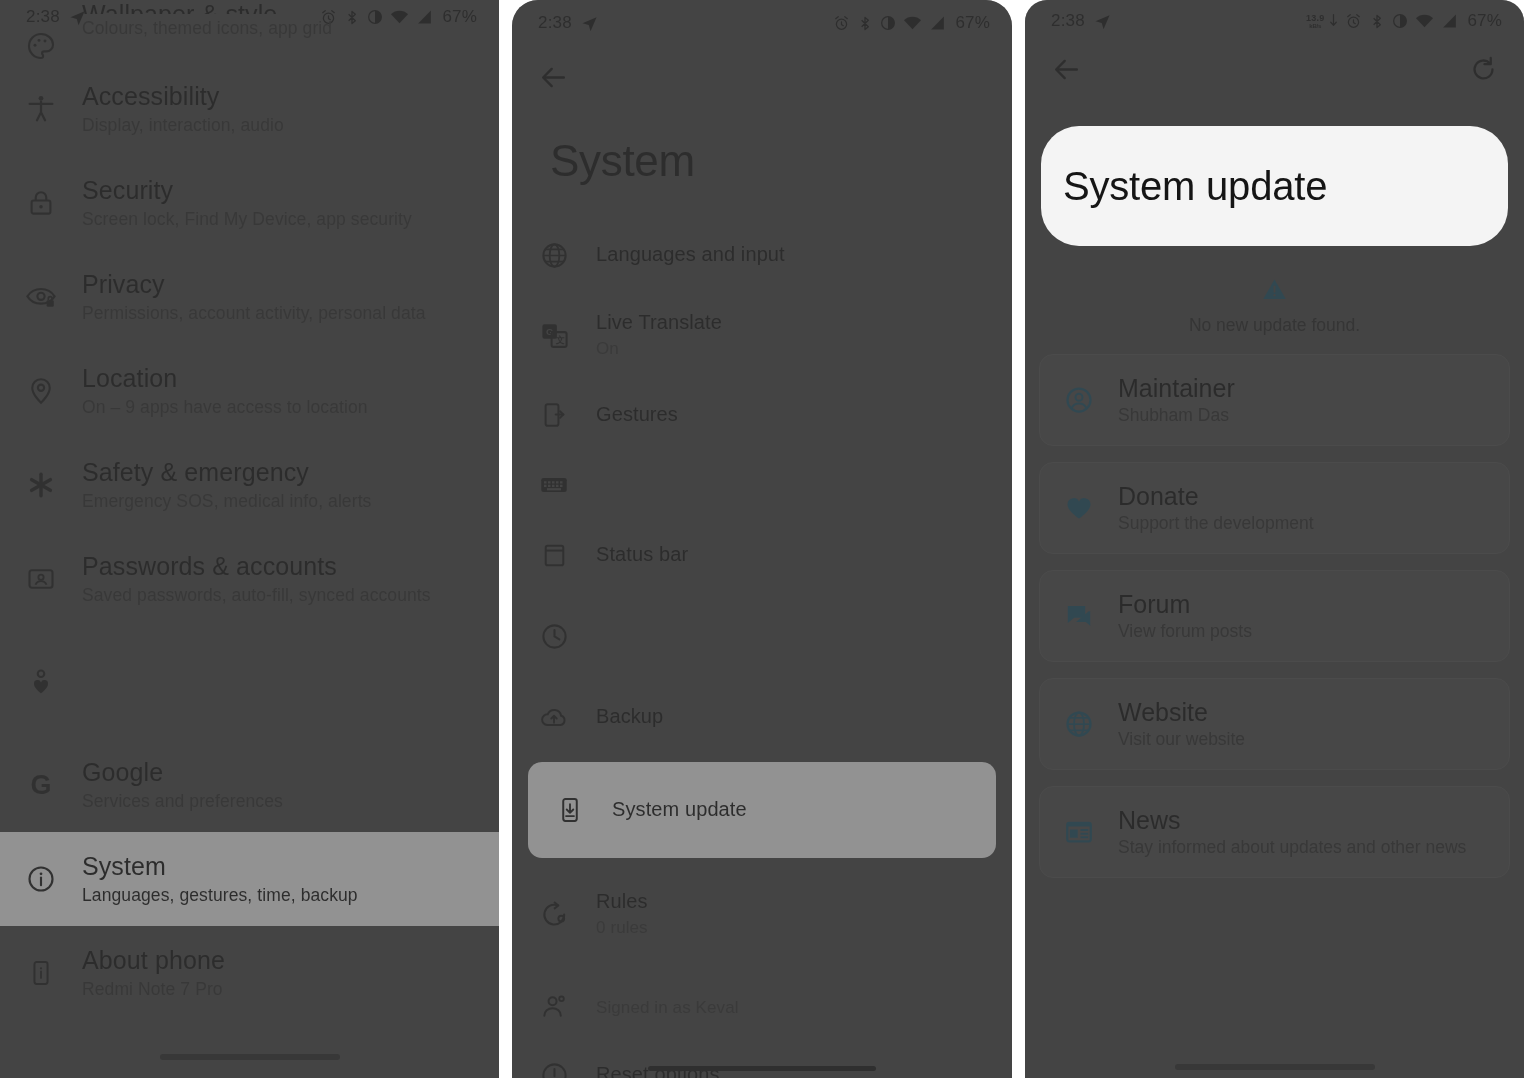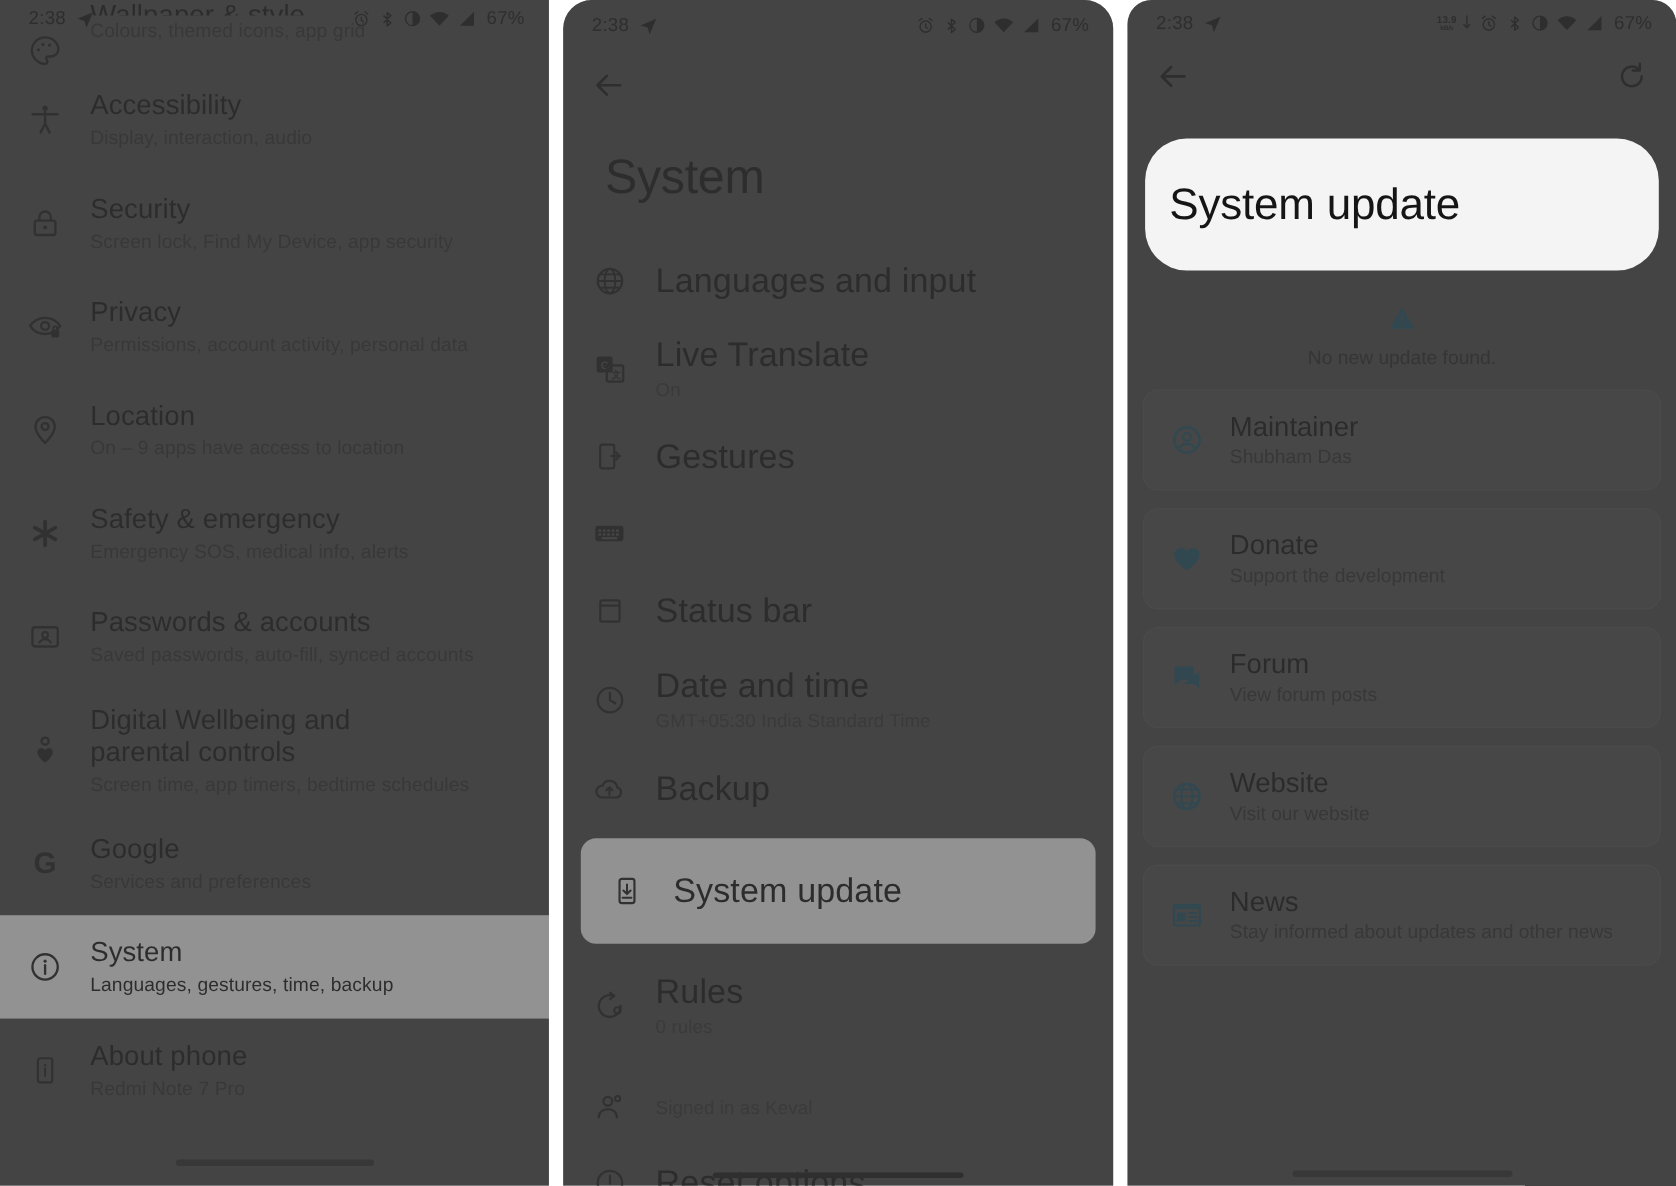--- a/index.html
+++ b/index.html
@@ -55,21 +55,21 @@
   #panel-1 .scroll{margin-top:-6px;}
   #panel-1 .row{min-height:94px;}
   #panel-1 .row.two-line-title .title{line-height:1.16;}
 
   
   .backbar{position:relative;z-index:5;height:74px;display:flex;align-items:center;padding:0 26px;}
   .backbar.spread{justify-content:space-between;}
   .bigtitle{font-size:44px;color:#121212;padding:22px 26px 34px 38px;letter-spacing:-0.3px;position:relative;z-index:5;}
   #panel-2 .row{min-height:70px;}
   #panel-2 .row .icon{width:84px;min-width:84px;}
-  #panel-2 .row .title{font-size:31px;}
+  #panel-2 .row .title{font-size:20px;}
   #panel-2 .row .sub{font-size:17px;color:#303030;}
   #panel-2 .nav-pill{position:absolute;bottom:7px;left:50%;transform:translateX(-50%);
       width:228px;height:5px;border-radius:3px;background:#181818;z-index:30;}
 
   
   #panel-3 .hero{
     position:relative;z-index:60;margin:26px 16px 0 16px;background:#f4f4f4;
     border-radius:38px;height:120px;display:flex;align-items:center;padding:0 22px;
     box-sizing:border-box;
   }
@@ -243,24 +243,20 @@
         </div>
       </div>
 
       <div class="row two-line-title" style="min-height:112px;">
         <div class="icon">
           <svg class="ic" width="30" height="30" viewBox="0 0 24 24">
               <circle cx="12" cy="5.4" r="2.6" fill="none" stroke="#1c1c1c" stroke-width="1.7"></circle>
               <path d="M12 21s-5.6-3.9-5.6-7.4A2.9 2.9 0 0 1 12 12.3a2.9 2.9 0 0 1 5.6 1.3C17.6 17.1 12 21 12 21z" fill="#1c1c1c"></path>
             </svg>
         </div>
-        <div class="txt">
-          <div class="title" style="max-width:330px;">Digital Wellbeing and parental controls</div>
-          <div class="sub">Screen time, app timers, bedtime schedules</div>
-        </div>
       </div>
 
       <div class="row">
         <div class="icon">
           <svg class="ic" width="34" height="34" viewBox="0 0 24 24">
               <text x="12" y="18" font-family="'Liberation Sans',sans-serif" font-size="19" font-weight="700" fill="#1c1c1c" text-anchor="middle">G</text>
             </svg>
         </div>
         <div class="txt">
           <div class="title">Google</div>
@@ -430,24 +426,20 @@
         </div>
       </div>
 
       <div class="row" style="min-height:92px;">
         <div class="icon">
           <svg class="ic" width="29" height="29" viewBox="0 0 24 24">
               <circle cx="12" cy="12" r="9.2" fill="none" stroke="#1c1c1c" stroke-width="1.7"></circle>
               <path d="M12 6.6V12l4 2.4" fill="none" stroke="#1c1c1c" stroke-width="1.7" stroke-linecap="round"></path>
             </svg>
         </div>
-        <div class="txt">
-          <div class="title">Date and time</div>
-          <div class="sub">GMT+05:30 India Standard Time</div>
-        </div>
       </div>
 
       <div class="row">
         <div class="icon">
           <svg class="ic" width="30" height="30" viewBox="0 0 24 24">
               <path d="M6.6 18.4a4.3 4.3 0 0 1 .4-8.6 5.6 5.6 0 0 1 10.7 1.2 3.8 3.8 0 0 1-.5 7.4z" fill="none" stroke="#1c1c1c" stroke-width="1.6"></path>
               <path d="M12 16.6v-5.4M9.8 13.2 12 11l2.2 2.2" fill="none" stroke="#1c1c1c" stroke-width="1.5" stroke-linecap="round" stroke-linejoin="round"></path>
             </svg>
         </div>
         <div class="txt">

